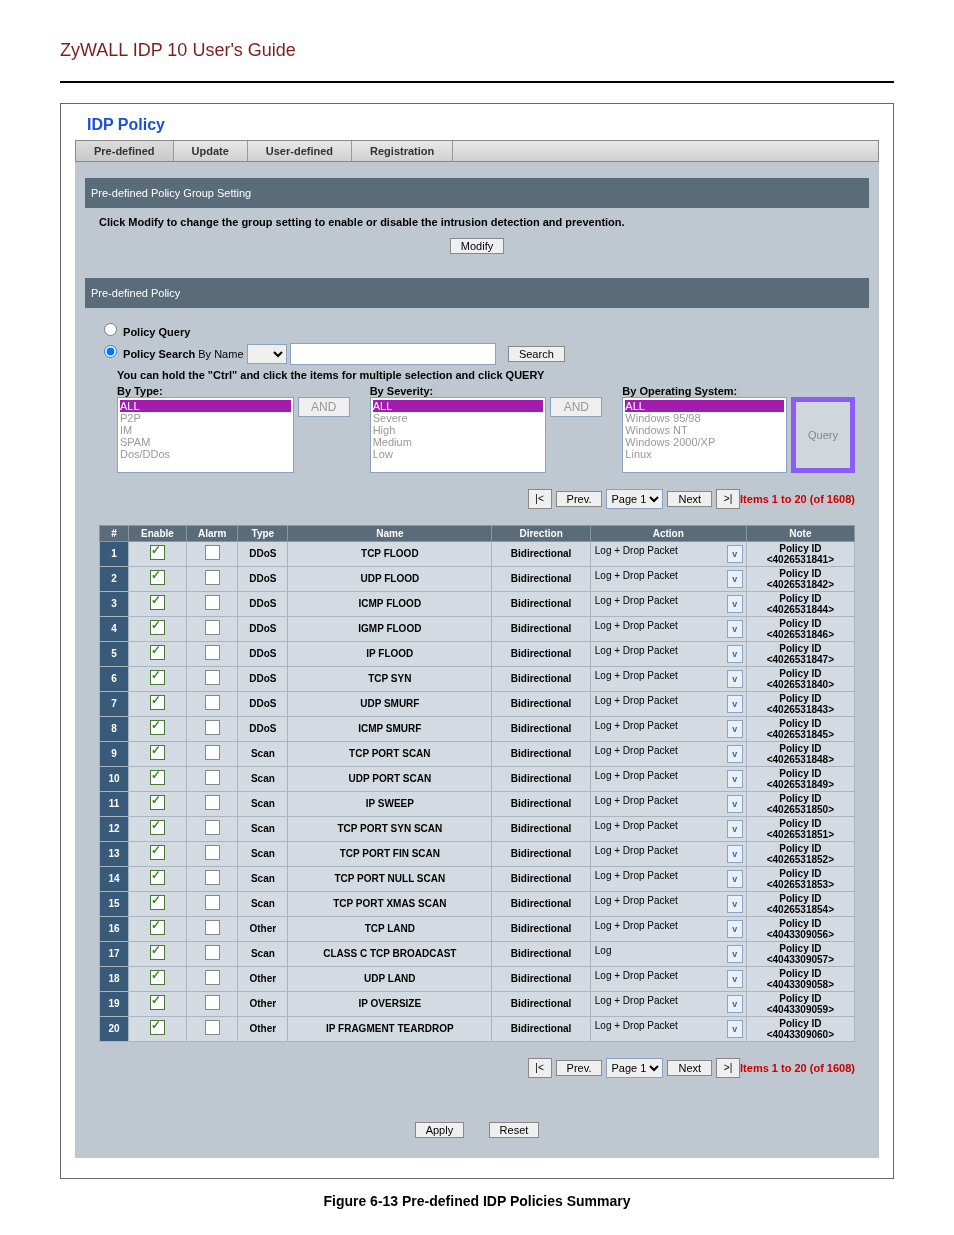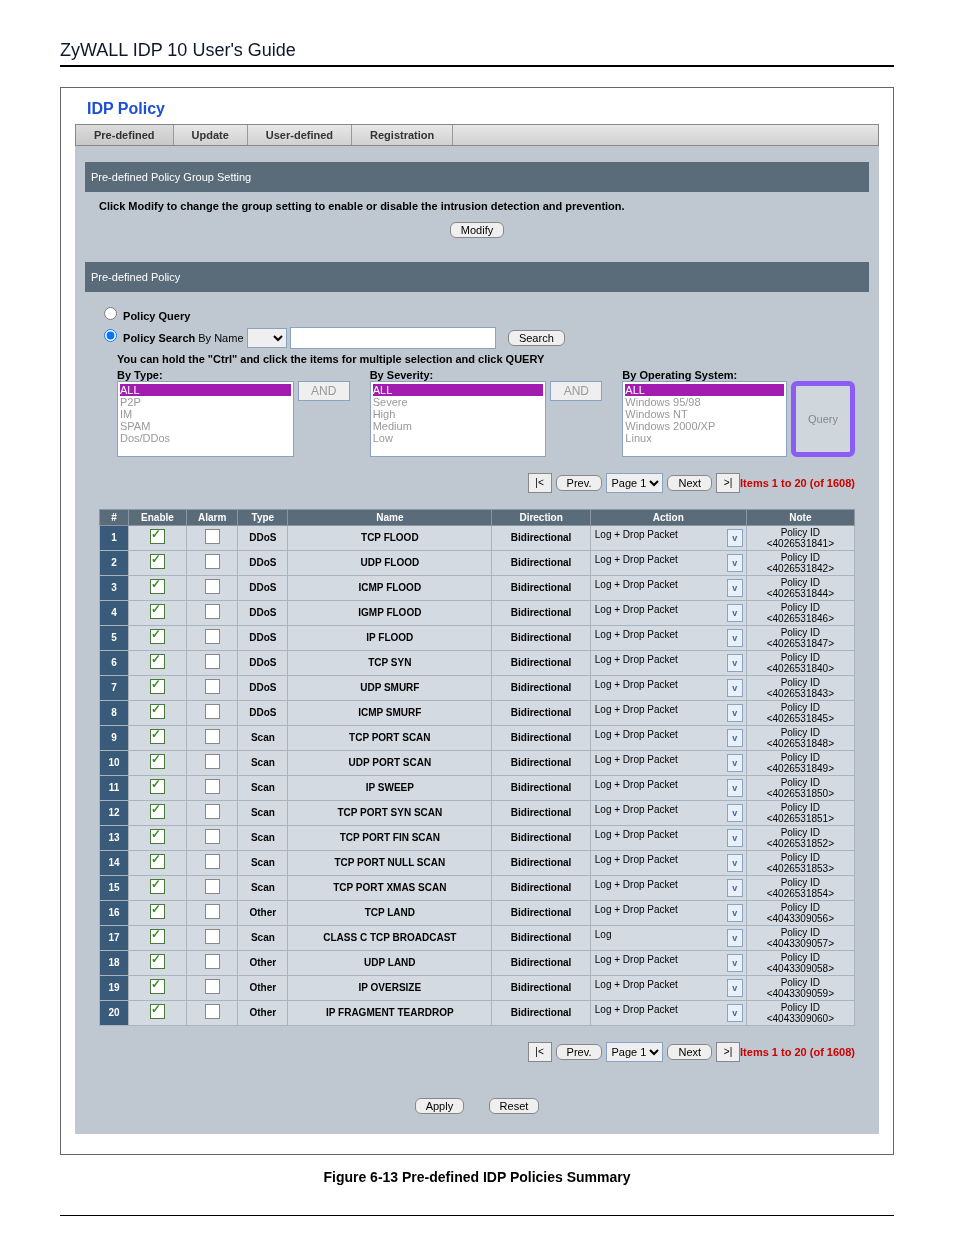--- a/index.html
+++ b/index.html
@@ -1,50 +1,50 @@
 <!DOCTYPE html>
 <html><head>
 <meta charset="utf-8">
 <style>
 body{margin:0;font-family:Arial,sans-serif;font-size:11px;background:#fff;color:#000}
 .page{width:954px;margin:0 auto;padding:40px 60px;box-sizing:border-box}
-.header-title{font-size:18px;font-family:Arial,sans-serif;color:#0f172a;margin-bottom:4px}
+.header-title{font-size:18px;font-family:Arial,sans-serif;color:#7f1d1d;margin-bottom:20px}
 .hr-thick{border:none;border-top:2px solid #000;margin:4px 0 20px}
 .hr-thin{border:none;border-top:1px solid #000;margin:6px 0}
 .screenshot-frame{border:1px solid #666;padding:10px 14px 20px;background:#fff}
 .app-title{font-size:16px;font-weight:bold;color:#1d4ed8;margin:2px 12px 6px;font-family:Verdana,sans-serif}
 .tabs{display:flex;border:1px solid #888;background:linear-gradient(#e8e8e8,#d0d0d0);font-size:11px}
 .tab{padding:4px 18px;border-right:1px solid #999;color:#333;font-weight:bold;cursor:pointer}
 .tab.active{background:linear-gradient(#dcdcdc,#c8c8c8)}
 .content{background:#bfc8d0;padding:10px}
 .section-head{background:#5a6b7a;color:#fff;font-weight:normal;font-size:11px;padding:9px 6px;margin-top:6px}
 .inner{padding:8px 14px;font-size:11px;color:#000}
 .bold{font-weight:bold}
 .center-btn{text-align:center;margin:10px 0}
-button{font-size:11px;padding:1px 10px;border:1px solid #888;background:#efefef;border-radius:6px}
+button{font-size:11px;padding:1px 10px;border:1px solid #888;background:#efefef;border-radius:0}
 input[type=text]{border:1px solid #8aa3c2;height:18px}
 select{border:1px solid #8aa3c2;height:20px;font-size:11px}
 .radio-row{margin:4px 0}
 .label-dark{font-weight:bold;color:#000}
 .filters{display:flex;gap:20px;margin-top:4px}
 .filter-col{flex:1}
 .listbox{border:1px solid #8aa3c2;background:#fff;height:70px;overflow:auto;font-size:11px;color:#999;padding:2px}
 .listbox .sel{background:#a21caf;color:#fff}
 .small-sel{width:50px;height:18px;border:1px solid #8aa3c2;background:#efefef;color:#999;font-size:12px;display:inline-flex;align-items:center;justify-content:center}
 .query-btn{background:#cfd6dc;border:5px solid #8b5cf6;color:#888;padding:2px 12px}
 .pager{display:flex;align-items:center;gap:4px;justify-content:center;margin:8px 0}
 .nav-btn{border:1px solid #888;background:#efefef;width:22px;height:18px;display:inline-flex;align-items:center;justify-content:center;font-size:10px}
 .items-count{color:#c00;font-weight:bold;font-size:11px;margin-left:auto}
 .pager-wrap{display:flex;align-items:center;margin:8px 0}
 table.policy{width:100%;border-collapse:collapse;font-size:10px}
 table.policy th{background:#5a6b7a;color:#fff;font-weight:bold;padding:2px 3px;border:1px solid #8a97a3;text-align:center}
 table.policy td{border:1px solid #a9b4bf;padding:1px 3px;text-align:center;background:#d4dae1;vertical-align:middle}
 table.policy td.numcell{background:#3a5a7a;color:#fff;font-weight:bold;width:22px}
 table.policy td.action{text-align:left;padding-left:4px}
-table.policy td.note{font-weight:normal;font-size:10px;line-height:1.1}
+table.policy td.note{font-weight:bold;font-size:10px;line-height:1.1}
 .chk{width:13px;height:13px;display:inline-block;border:1px solid #4a7a3a;background:#fff;position:relative}
 .chk.on::after{content:"✓";color:#3a8a2a;position:absolute;top:-3px;left:0;font-size:12px;font-weight:bold}
 .chk2{width:13px;height:13px;display:inline-block;border:1px solid #888;background:#fff}
 .sel-drop{border:1px solid #8aa3c2;background:#eaf0f8;width:14px;height:16px;display:inline-flex;align-items:center;justify-content:center;font-size:9px;color:#3a6aa8;font-weight:bold;vertical-align:middle}
 .caption{text-align:center;font-weight:bold;font-size:14px;margin-top:14px}
 .footer{display:flex;justify-content:space-between;font-size:13px;margin-top:24px}
 .action-wrap{display:flex;align-items:flex-start}
 .action-text{flex:1;text-align:left}
 </style>
 </head>
@@ -468,21 +468,21 @@
       <button>Prev.</button>
       <select><option>Page 1</option></select>
       <button>Next</button>
       <span class="nav-btn">&gt;|</span>
      </div>
      <div class="items-count">Items 1 to 20 (of 1608)</div>
     </div>
 
    </div>
 
-   <div class="center-btn" style="margin-top:12px">
+   <div class="center-btn" style="margin-top:20px">
     <button>Apply</button>
     &nbsp;&nbsp;&nbsp;&nbsp;&nbsp;&nbsp;
     <button>Reset</button>
    </div>
 
   </div>
  </div>
 
  <div class="caption">Figure 6-13 Pre-defined IDP Policies Summary</div>
 

